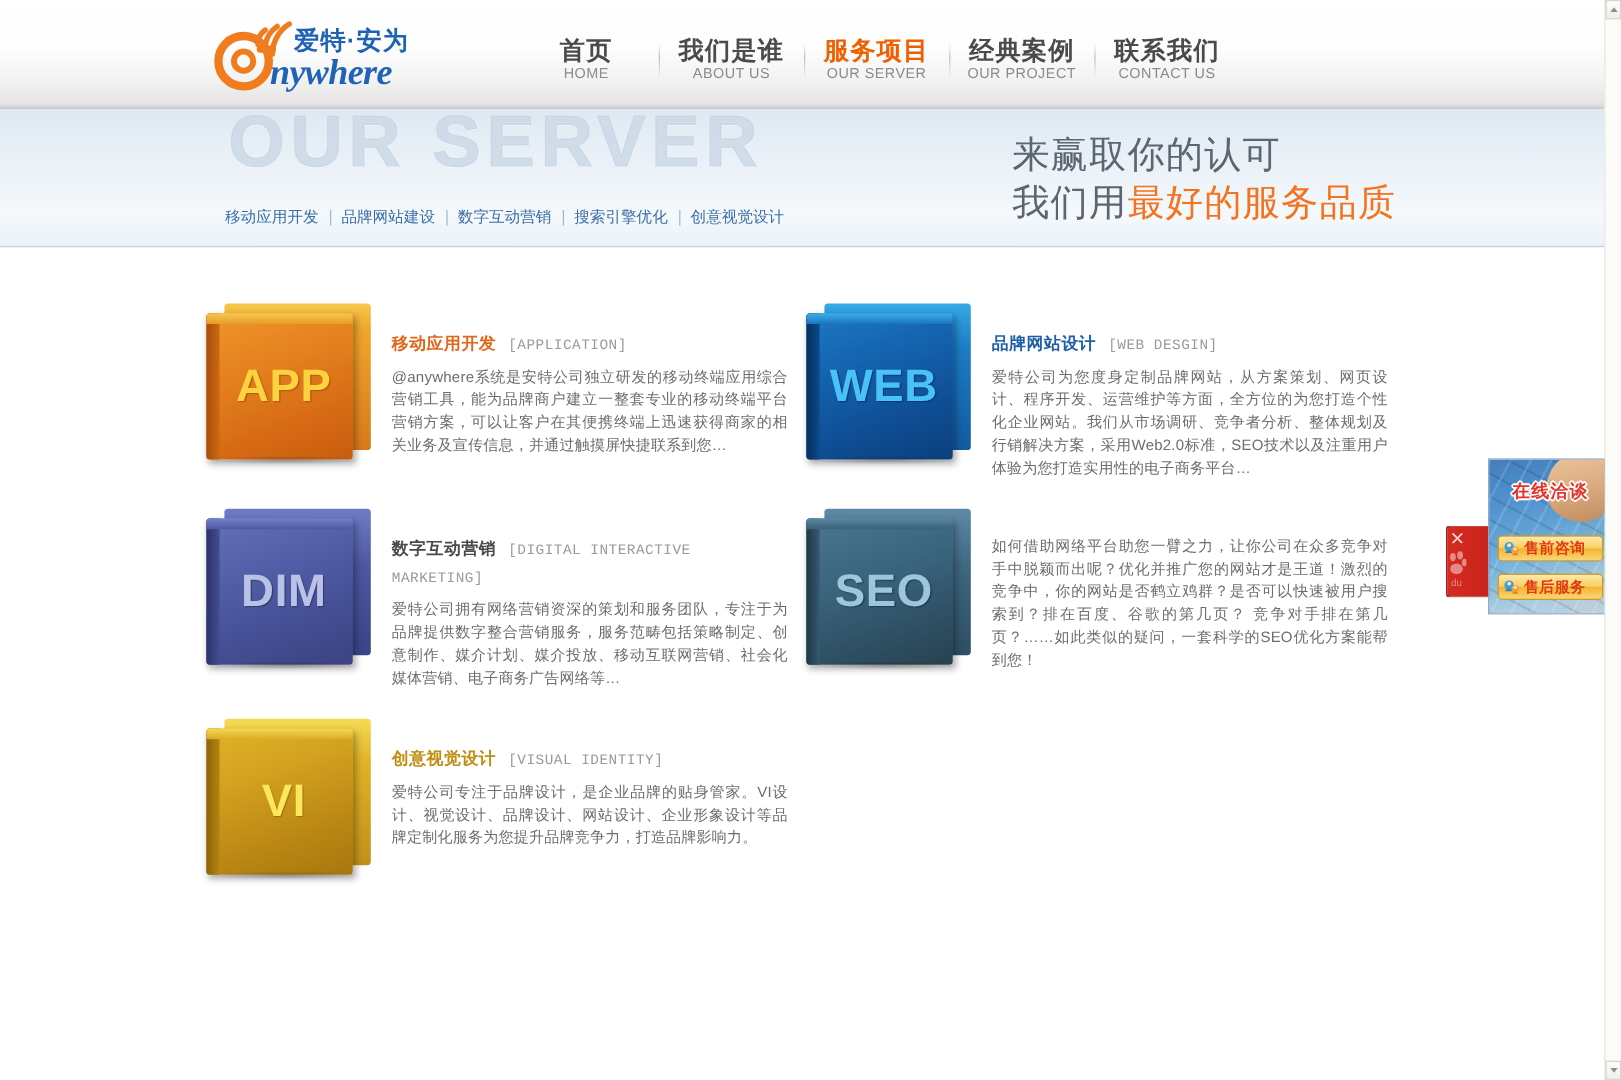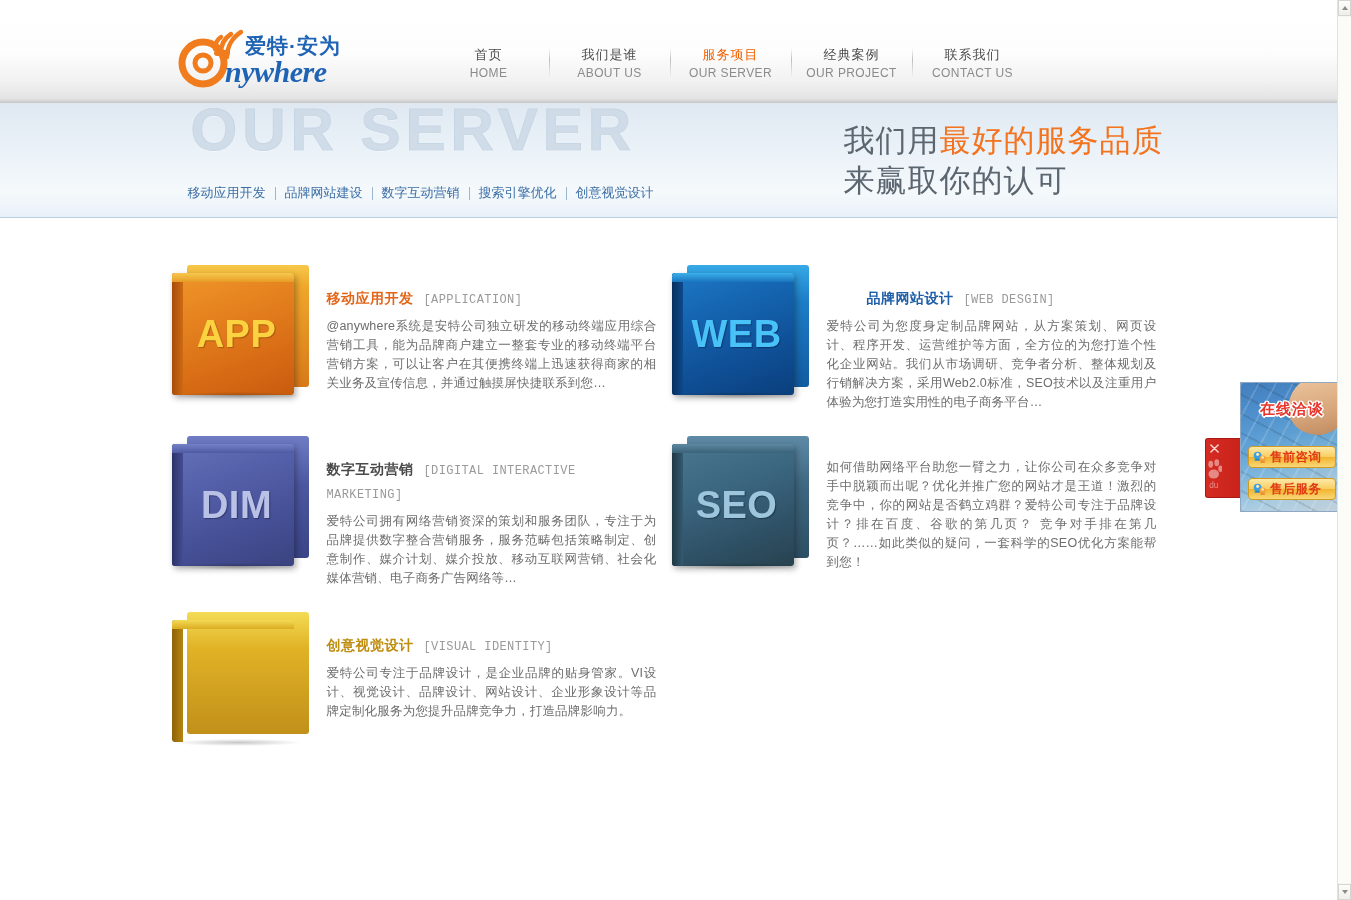--- a/index.html
+++ b/index.html
@@ -19,21 +19,21 @@
   
   .header {
     position: relative;
     height: 91px;
     background: linear-gradient(to bottom, #ffffff 0%, #fdfdfd 45%, #f2f2f2 75%, #e4e4e4 96%, #cfcfcf 100%);
     border-bottom: 1px solid #c8c8c8;
   }
   .header-inner {
     position: relative;
     width: 1000px;
-    margin: 12px auto;
+    margin: 0 auto;
     height: 91px;
   }
   .logo {
     position: absolute;
     left: 2px; top: 15px;
     width: 200px; height: 62px;
   }
   .logo svg { display: block; }
 
   .mainnav {
@@ -44,22 +44,22 @@
   }
   .nav-item {
     width: 120px;
     text-align: center;
     cursor: pointer;
     text-decoration: none;
     display: block;
   }
   .nav-cn {
     display: block;
-    font-size: 13px;
-    font-weight: normal;
+    font-size: 21px;
+    font-weight: bold;
     color: #4a4a4a;
     line-height: 20px;
     letter-spacing: 1px;
   }
   .nav-en {
     display: block;
     font-size: 12px;
     color: #8b8b8b;
     line-height: 17px;
     letter-spacing: 0.4px;
@@ -221,21 +221,21 @@
   .card-desc {
     font-size: 12.5px;
     color: #6d6d6d;
     line-height: 19px;
     letter-spacing: 0.2px;
     text-align: justify;
   }
 
   
   .t-app { color: #e2661a; }
-  .t-web { color: #1f5fa8; margin-left: 40px; }
+  .t-web { color: #1f5fa8; }
   .t-dim { color: #4a4a4a; }
   .t-seo { color: #4a4a4a; }
   .t-vi  { color: #bf8d10; }
 
   
   .chat {
     position: absolute;
     right: 14px; top: 382px;
     width: 102px; height: 130px;
     z-index: 50;
@@ -435,22 +435,22 @@
         <a>品牌网站建设</a>
         <span class="sep"></span>
         <a>数字互动营销</a>
         <span class="sep"></span>
         <a>搜索引擎优化</a>
         <span class="sep"></span>
         <a>创意视觉设计</a>
       </div>
 
       <div class="banner-slogan">
+        <div>来赢取你的认可</div>
         <div><span>我们用</span><span class="hl">最好的服务品质</span></div>
-        <div>来赢取你的认可</div>
       </div>
     </div>
   </div>
 
   <div class="main">
     <div class="grid">
 
       <div class="card">
         <div class="icon-wrap">
           <div class="bookicon">
@@ -517,28 +517,31 @@
             <div class="back" style="background:linear-gradient(to bottom,#5e8aa6 0%,#3e6780 40%,#2d4e63 100%);"></div>
             <div class="front" style="background:linear-gradient(160deg,#4c7791 0%,#3f footer 0%,#3b6680 38%,#2f5166 72%,#27424f 100%);background:linear-gradient(160deg,#4c7791 0%,#3b6680 38%,#2f5166 72%,#27424f 100%);">
               <span class="label" style="color:#9dc6dc;text-shadow:1px 1px 1px rgba(10,30,45,0.5);">SEO</span>
             </div>
             <div class="spine" style="background:linear-gradient(to right,#1f3744,#355a70);"></div>
             <div class="toplip" style="background:linear-gradient(to bottom,#5d88a2,#3a6278);"></div>
             <div class="shadow"></div>
           </div>
         </div>
         <div class="card-body">
-          <div class="card-desc">如何借助网络平台助您一臂之力，让你公司在众多竞争对手中脱颖而出呢？优化并推广您的网站才是王道！激烈的竞争中，你的网站是否鹤立鸡群？爱特公司专注于品牌设计？排在百度、谷歌的第几页？ 竞争对手排在第几页？……如此类似的疑问，一套科学的SEO优化方案能帮到您！</div>
+          <div class="card-desc">如何借助网络平台助您一臂之力，让你公司在众多竞争对手中脱颖而出呢？优化并推广您的网站才是王道！激烈的竞争中，你的网站是否鹤立鸡群？是否可以快速被用户搜索到？排在百度、谷歌的第几页？ 竞争对手排在第几页？……如此类似的疑问，一套科学的SEO优化方案能帮到您！</div>
         </div>
       </div>
 
       <div class="card">
         <div class="icon-wrap">
           <div class="bookicon">
             <div class="back" style="background:linear-gradient(to bottom,#f4db55 0%,#e0b225 30%,#c1901a 100%);"></div>
+            <div class="front" style="background:linear-gradient(160deg,#e2b32a 0%,#d2a11f 34%,#bb8814 70%,#a8760e 100%);">
+              <span class="label" style="color:#fbe65c;text-shadow:1px 1px 1px rgba(100,70,0,0.45);">VI</span>
+            </div>
             <div class="spine" style="background:linear-gradient(to right,#8d6209,#b5850f);"></div>
             <div class="toplip" style="background:linear-gradient(to bottom,#f3da56,#dbac22);"></div>
             <div class="shadow"></div>
           </div>
         </div>
         <div class="card-body">
           <div class="card-title-row">
             <span class="card-title t-vi">创意视觉设计</span><span class="card-title-en">[VISUAL IDENTITY]</span>
           </div>
           <div class="card-desc">爱特公司专注于品牌设计，是企业品牌的贴身管家。VI设计、视觉设计、品牌设计、网站设计、企业形象设计等品牌定制化服务为您提升品牌竞争力，打造品牌影响力。</div>

